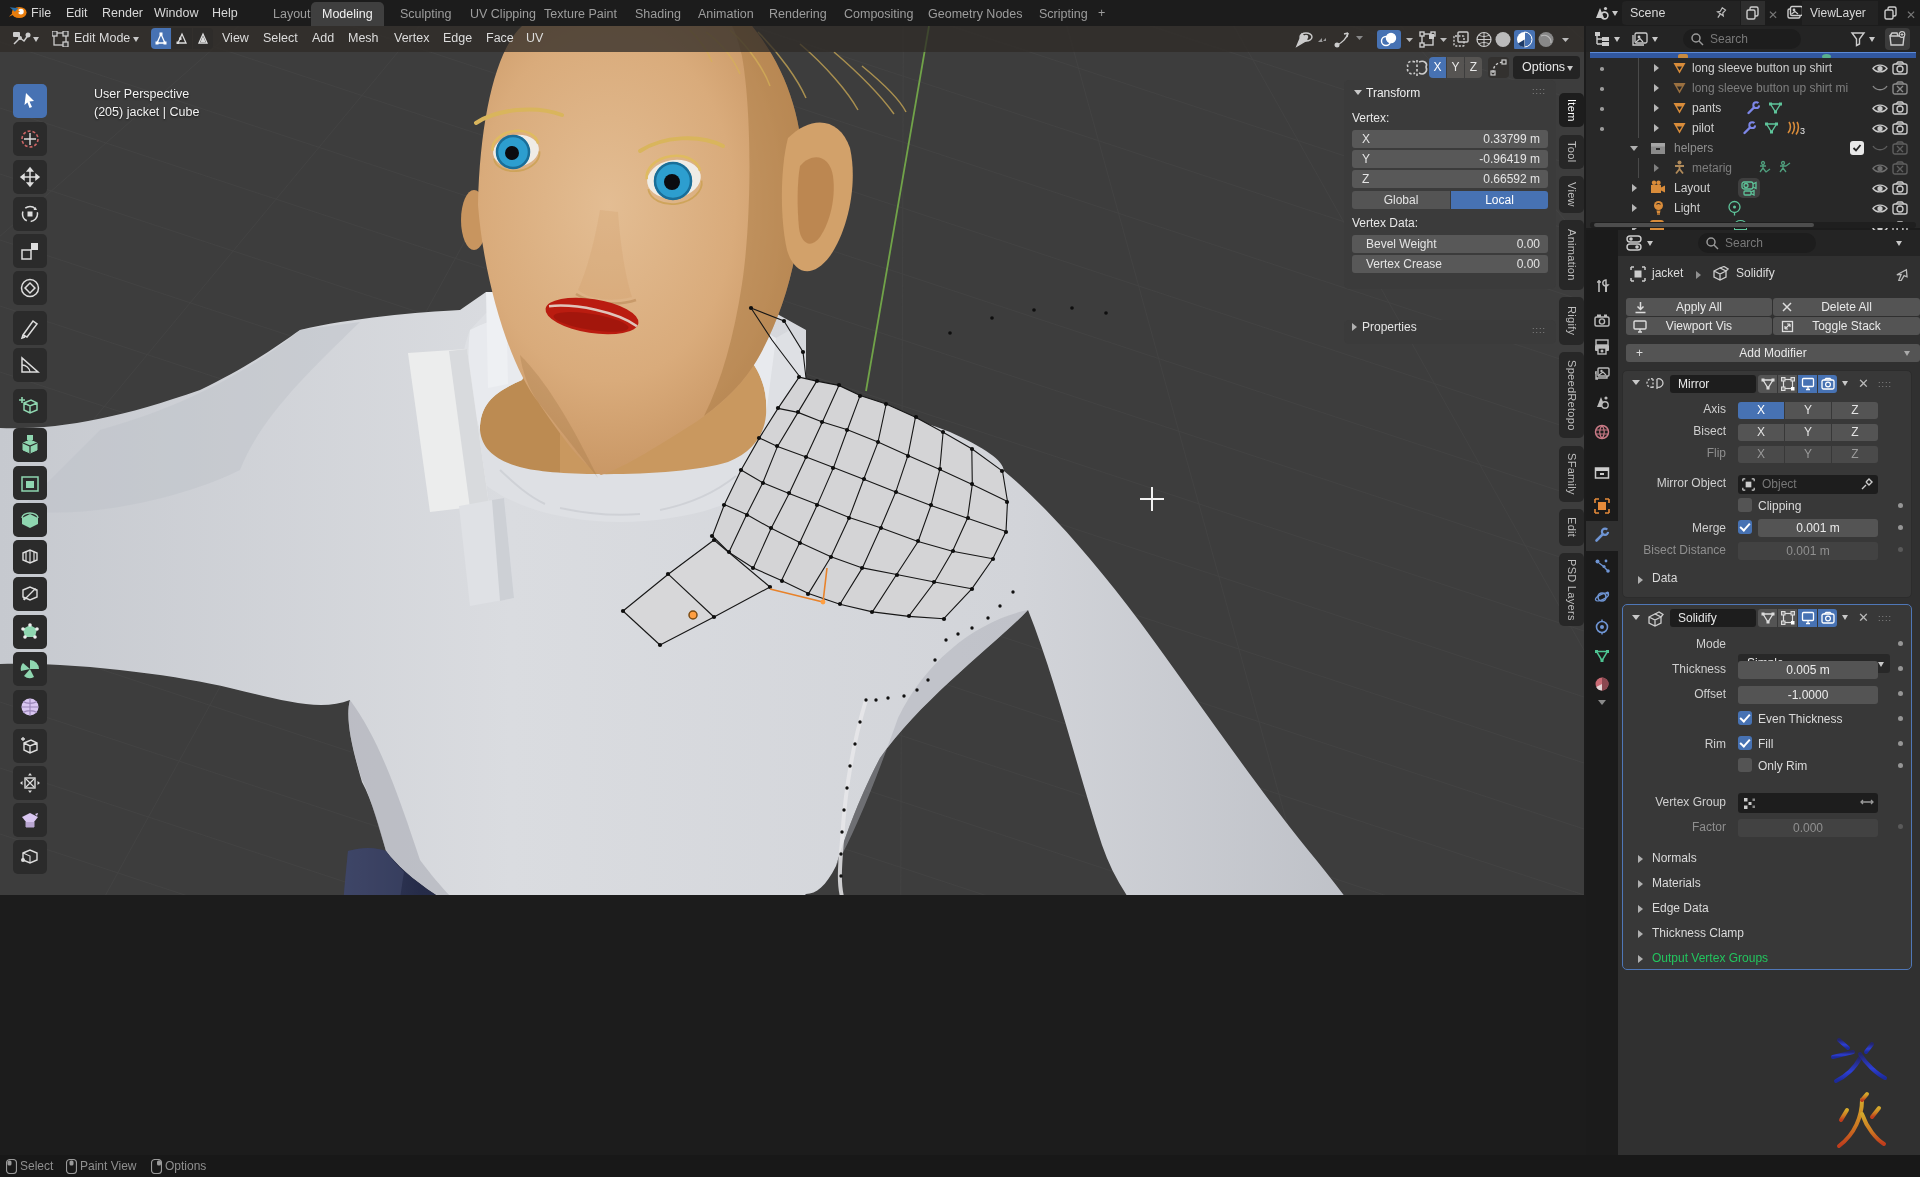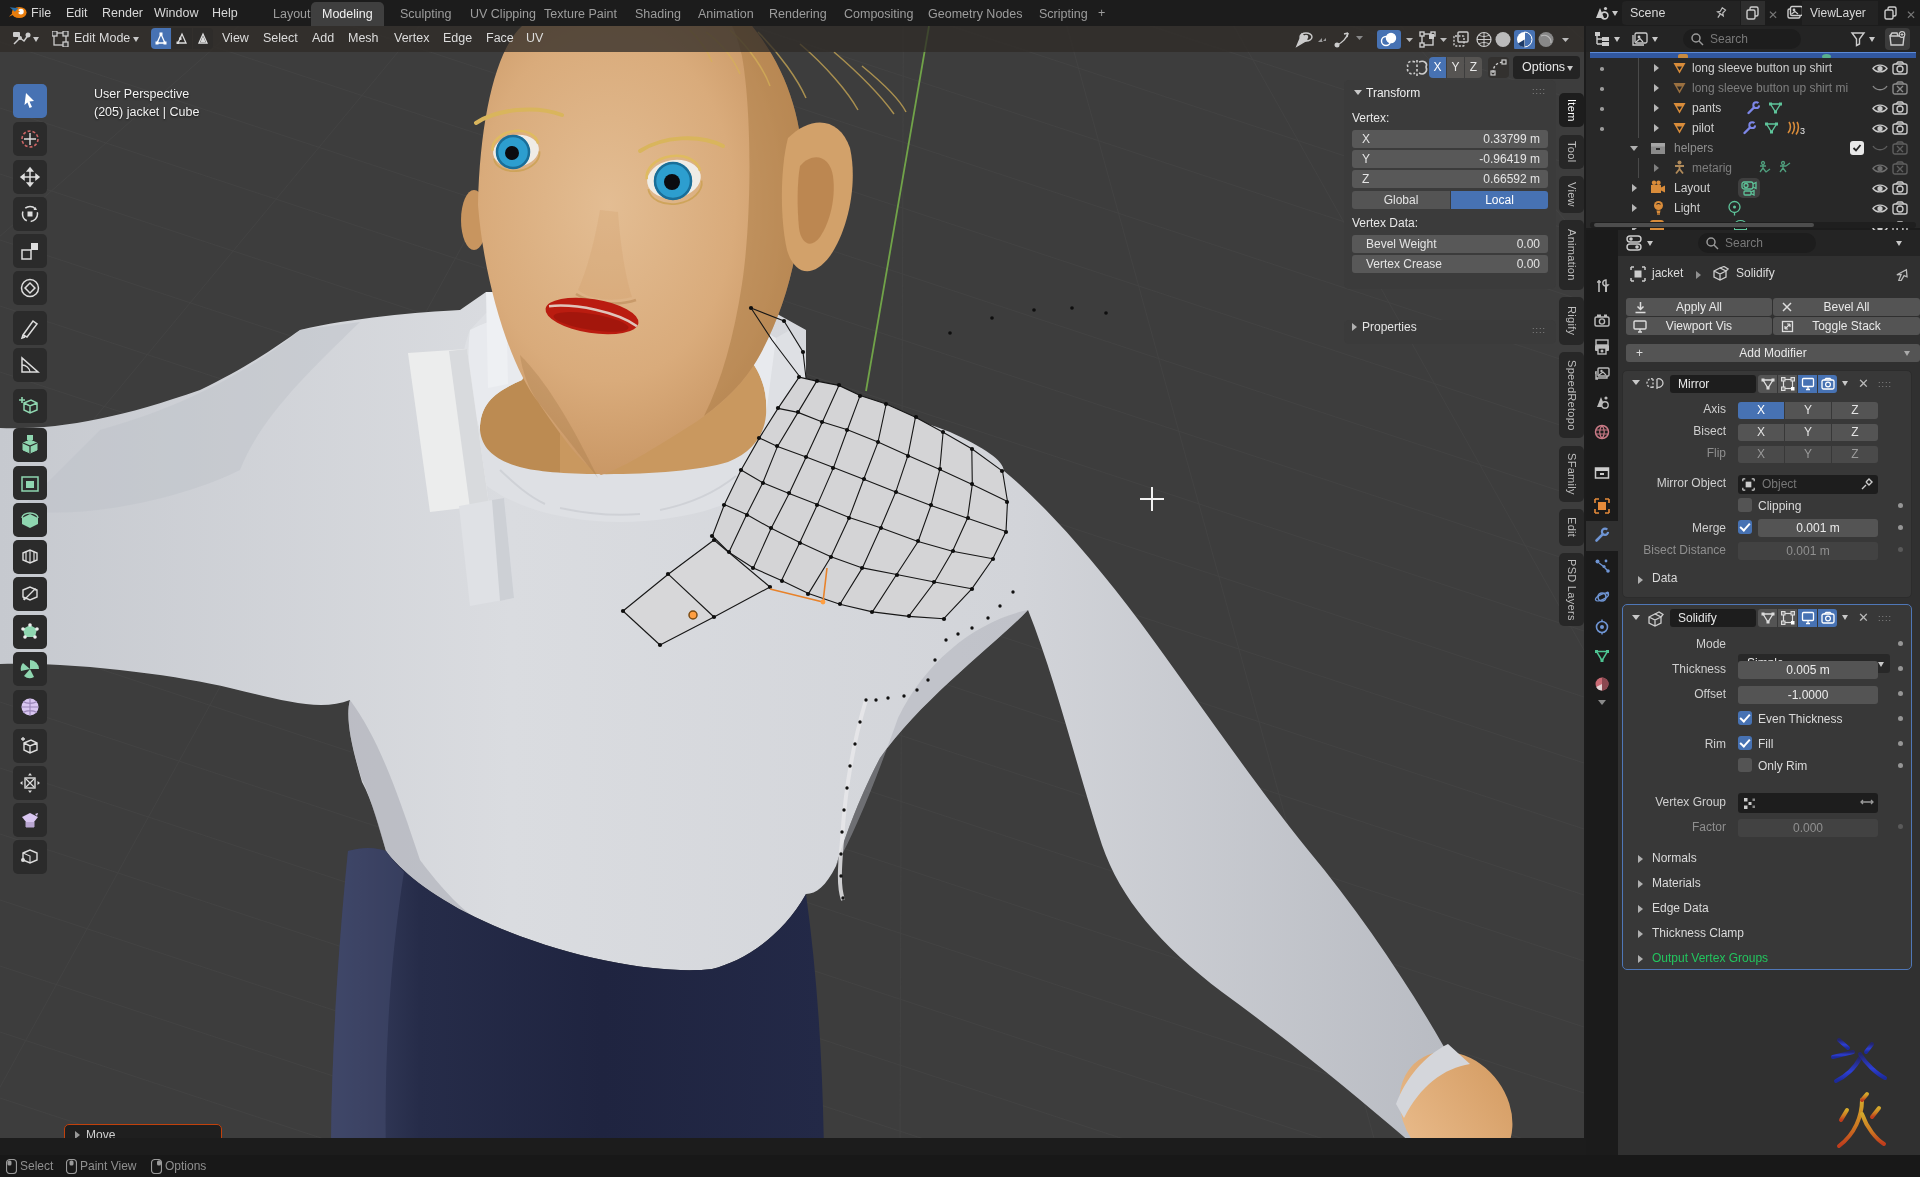--- a/index.html
+++ b/index.html
@@ -2,21 +2,21 @@
 <html><head><meta charset="utf-8">
 <style>
 *{margin:0;padding:0;box-sizing:border-box}
 html,body{width:1920px;height:1177px;overflow:hidden;background:#1c1c1c;font-family:"Liberation Sans",sans-serif;-webkit-font-smoothing:antialiased}
 .abs{position:absolute}
 #root{position:relative;width:1920px;height:1177px}
 #topbar{position:absolute;left:0;top:0;width:1920px;height:26px;background:#1c1c1c;color:#d8d8d8;font-size:12.5px}
 #topbar .m{position:absolute;top:6px}
 #topbar .tab{position:absolute;top:2px;height:24px;line-height:24px;padding:0 11px;color:#9d9d9d;border-radius:5px 5px 0 0}
 #topbar .tab.act{background:#3f3f3f;color:#f0f0f0}
-#vp{position:absolute;left:0;top:26px;width:1584px;height:1112px;background:#8b5cf6;overflow:hidden}
+#vp{position:absolute;left:0;top:26px;width:1584px;height:869px;background:#8b5cf6;overflow:hidden}
 #vp svg.scene{position:absolute;left:0;top:0}
 #vphdr{position:absolute;left:0;top:0;width:1584px;height:26px;background:rgba(47,43,40,0.76);color:#dcdcdc;font-size:12.5px}
 #vphdr .m{position:absolute;top:5px}
 .tbtn{position:absolute;left:13px;width:34px;height:34px;background:#2b2b2b;border-radius:5px}
 .tbtn.act{background:#4772b3}
 .tbtn svg{position:absolute;left:5px;top:5px}
 #npanel{position:absolute;left:1344px;top:54px;width:212px;background:rgba(59,59,59,0.97);border-radius:5px;color:#e4e4e4;font-size:12px;padding:6px 8px 8px 8px}
 #nprops{position:absolute;left:1344px;top:294px;width:212px;height:24px;background:rgba(59,59,59,0.97);border-radius:5px;color:#e4e4e4;font-size:12px}
 .nfield{position:relative;height:18px;background:#585858;border-radius:3px;margin-bottom:2px;line-height:18px}
 .nfield .lab{position:absolute;left:10px}
@@ -1030,21 +1030,21 @@
       </svg>
 <div class="abs" style="left:150px;top:36px;color:#dcdcdc">Solidify</div>
 <svg class="abs" style="left:308px;top:36px" width="15" height="15" viewBox="0 0 15 15">
         <path d="M9,1 L14,6 L11,7 L12,13 L10,14 L8,8 L5,11 Z" fill="none" stroke="#bbb" stroke-width="1.3" transform="rotate(40 7 7)"></path>
       </svg>
 <div class="pbtn" style="left:40px;top:68px;width:146px"><svg style="position:absolute;left:8px;top:3px" width="13" height="13" viewBox="0 0 13 13">
           <path d="M6.5,1 L6.5,8 M3.5,5.5 L6.5,8.5 L9.5,5.5 M1.5,11.5 L11.5,11.5" stroke="#ddd" stroke-width="1.5" fill="none"></path>
         </svg><span>Apply All</span></div>
 <div class="pbtn" style="left:187px;top:68px;width:147px"><svg style="position:absolute;left:8px;top:3px" width="12" height="12" viewBox="0 0 12 12">
           <path d="M2,2 L10,10 M10,2 L2,10" stroke="#ddd" stroke-width="1.5"></path>
-        </svg><span>Bevel All</span></div>
+        </svg><span>Delete All</span></div>
 <div class="pbtn" style="left:40px;top:87px;width:146px"><svg style="position:absolute;left:7px;top:3px" width="14" height="13" viewBox="0 0 14 13">
           <rect x="1" y="1" width="12" height="8" rx="1" fill="none" stroke="#ddd" stroke-width="1.4"></rect>
           <path d="M5,12 L9,12 M7,9 L7,12" stroke="#ddd" stroke-width="1.4"></path>
         </svg><span>Viewport Vis</span></div>
 <div class="pbtn" style="left:187px;top:87px;width:147px"><svg style="position:absolute;left:8px;top:3px" width="13" height="13" viewBox="0 0 13 13">
           <rect x="1.5" y="1.5" width="10" height="10" fill="none" stroke="#ddd" stroke-width="1.3"></rect>
           <path d="M4,9 L9,4 M9,4 l-3,0 M9,4 l0,3 M4,9 l3,0 M4,9 l0,-3" stroke="#ddd" stroke-width="1.2" fill="none"></path>
         </svg><span>Toggle Stack</span></div>
 <div class="pbtn" style="left:40px;top:114px;width:294px"><span style="position:absolute;left:10px;top:0px;color:#ddd">+</span><span>Add Modifier</span></div>
 <span class="caret abs" style="left:318px;top:121px;border-left-width:3.5px;border-right-width:3.5px;border-top-color:#aaa"></span>

